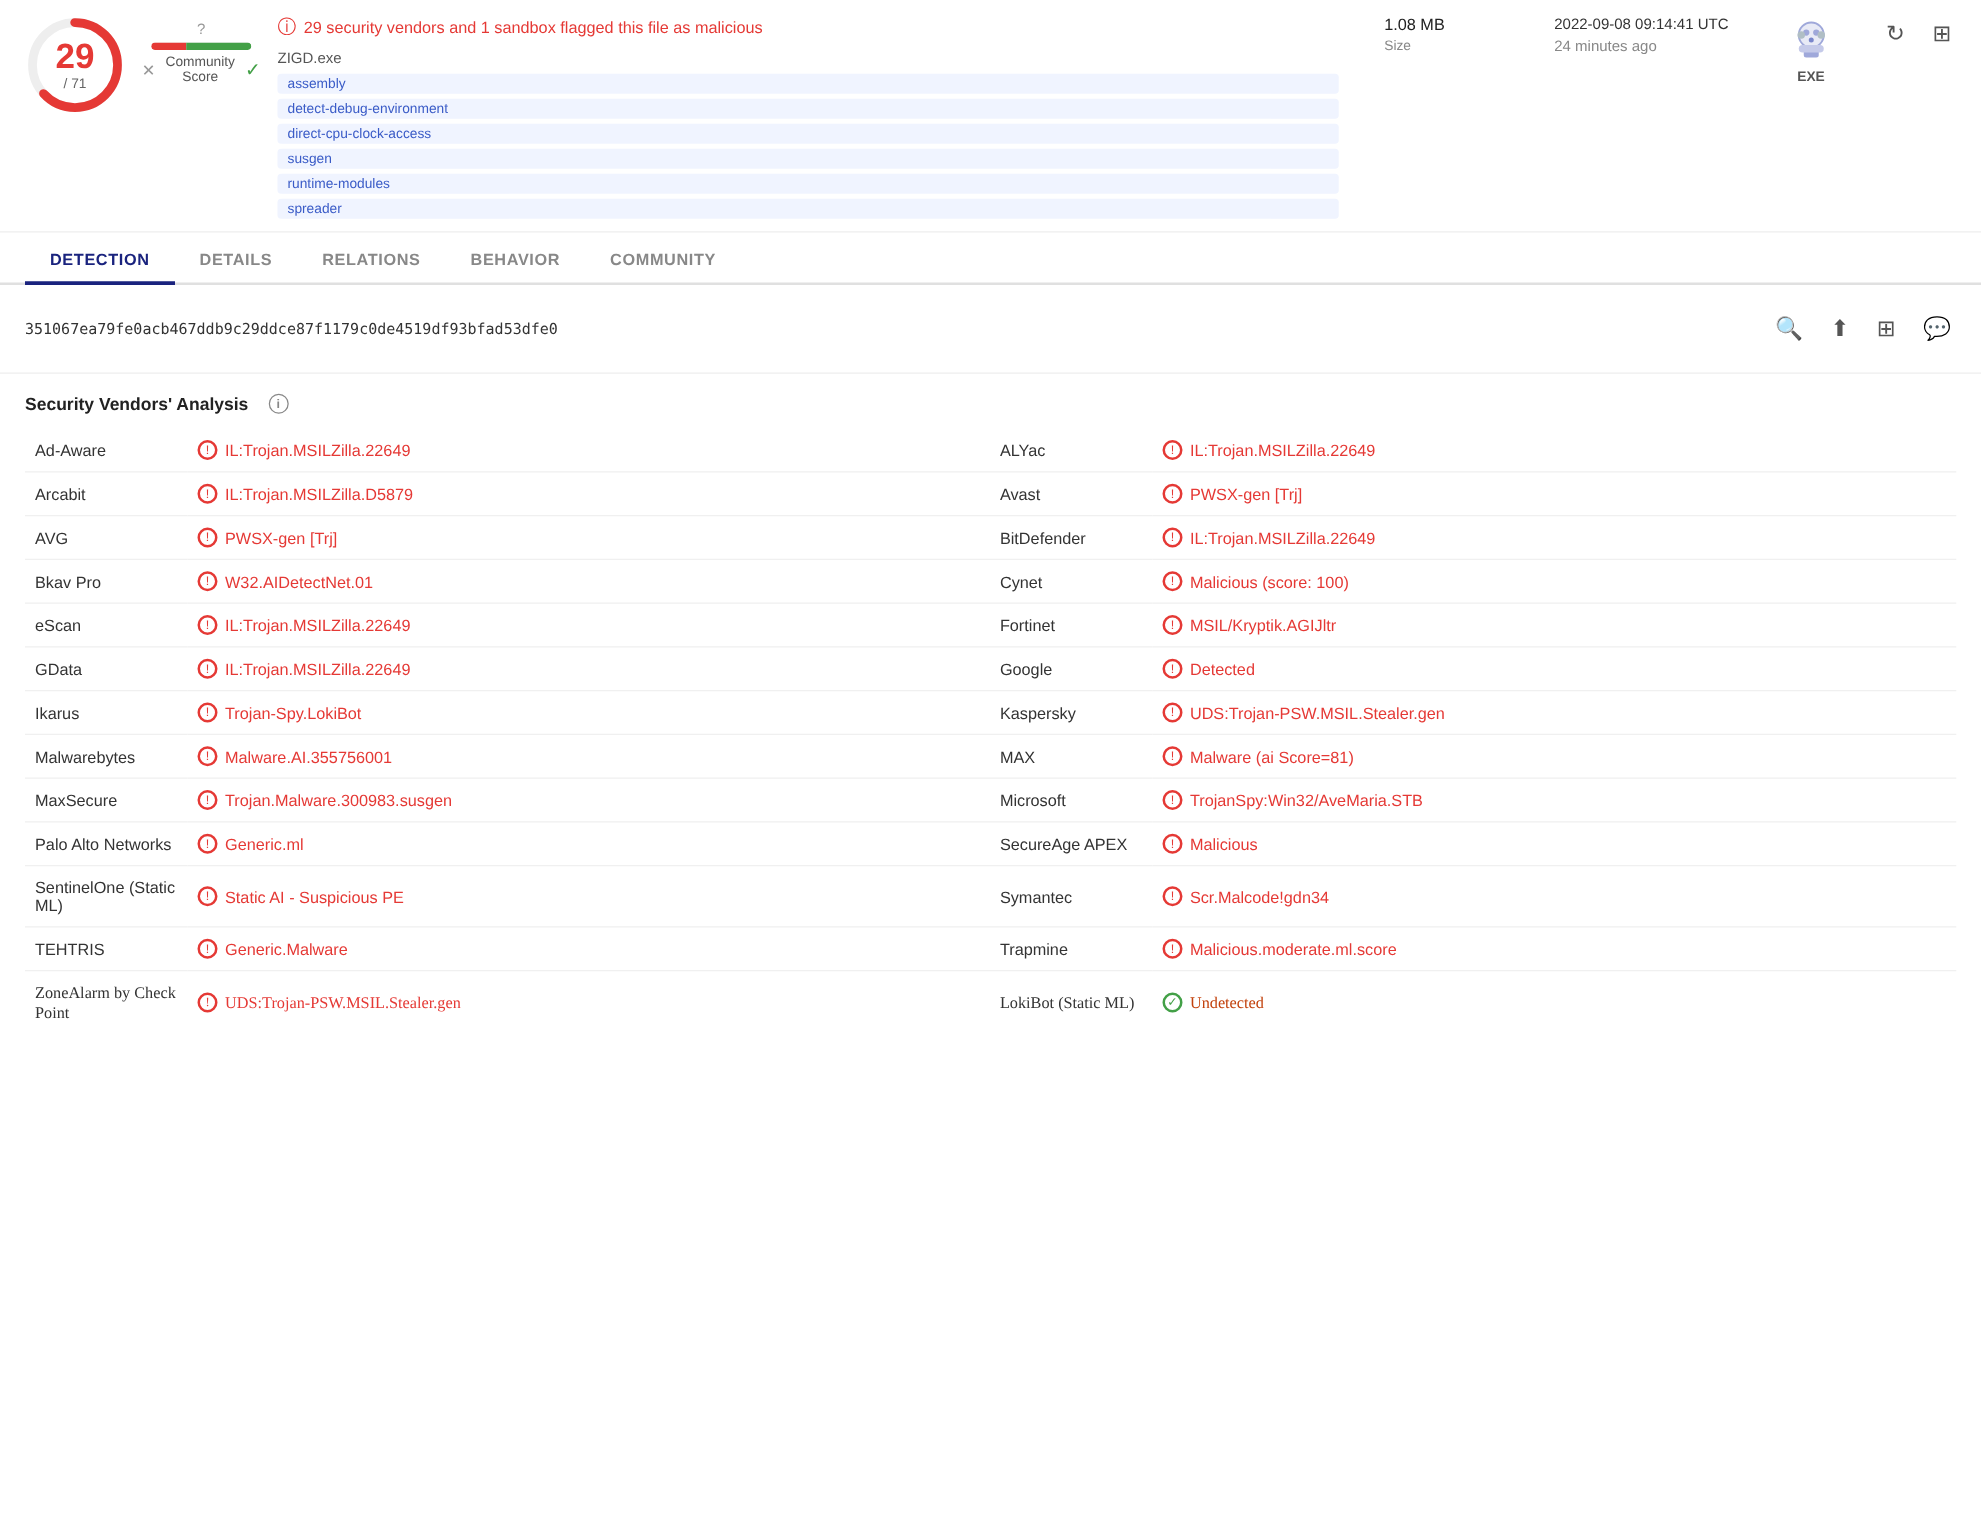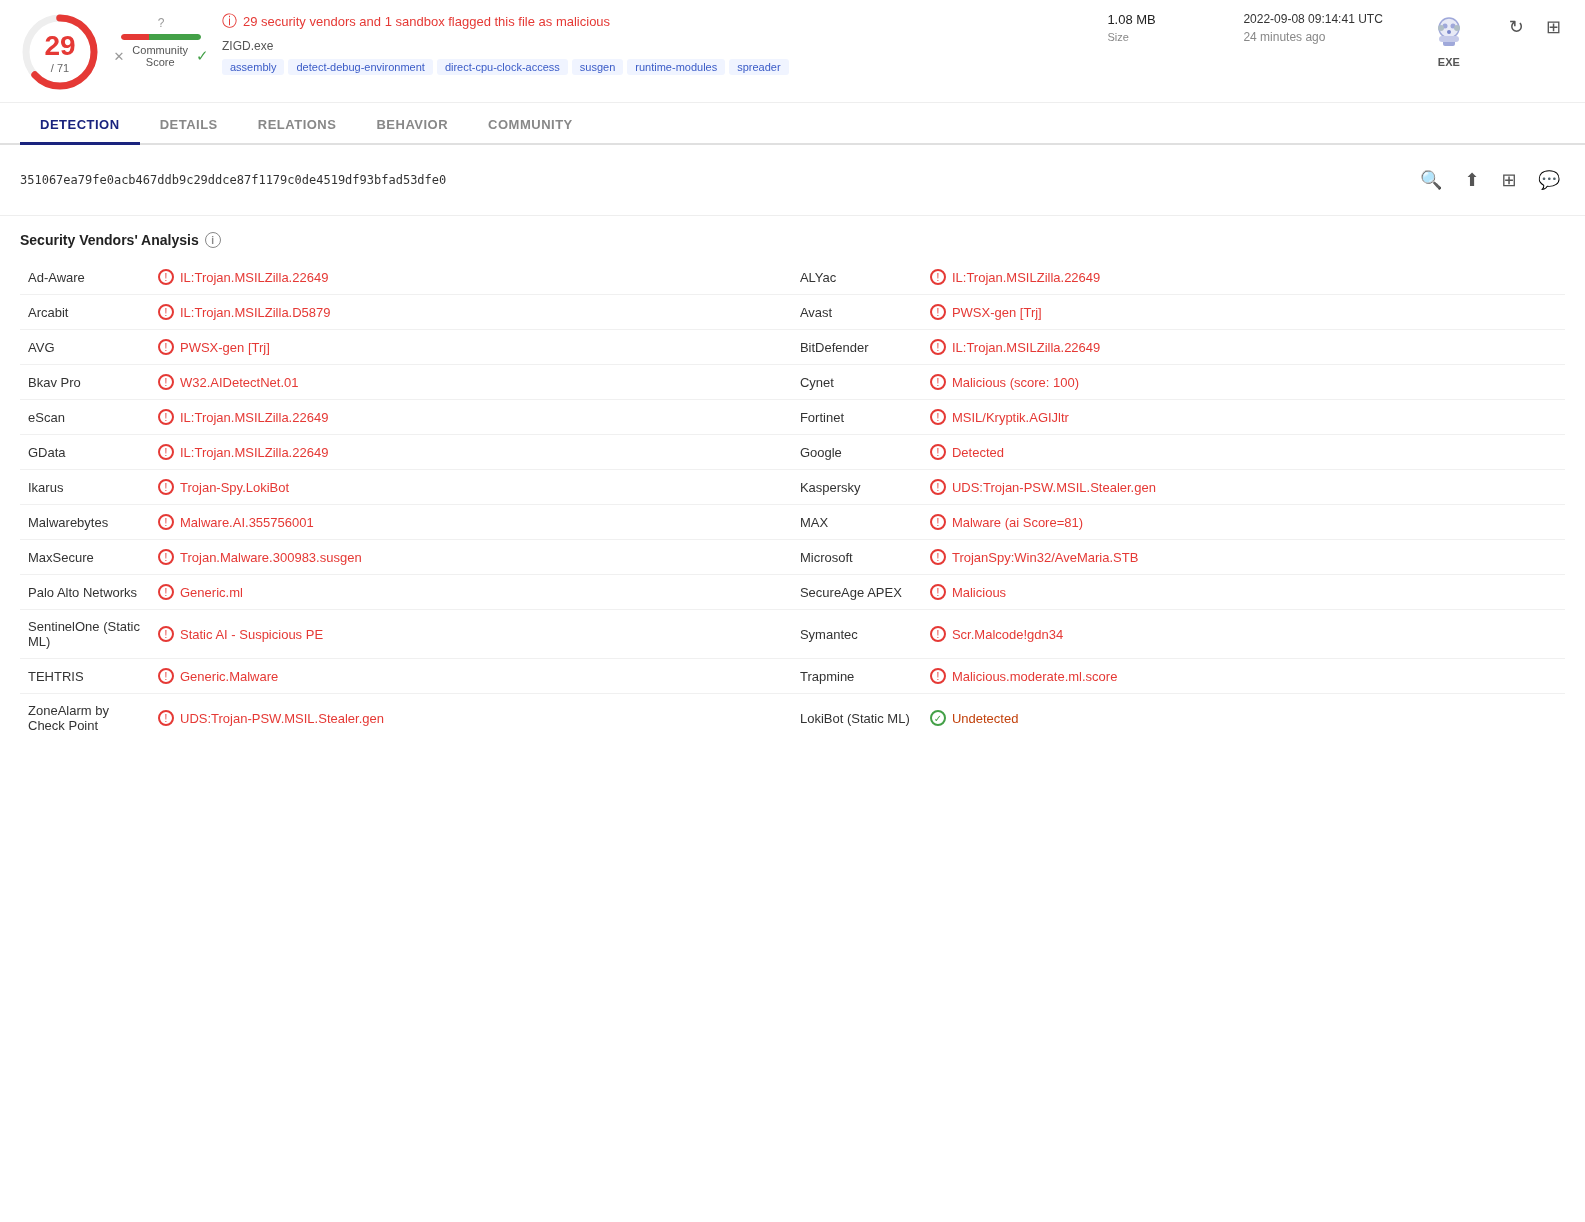--- a/index.html
+++ b/index.html
@@ -91,20 +91,21 @@
     }
     .file-name {
       font-size: 12px;
       color: #555;
       margin-bottom: 6px;
     }
     .tags {
       display: flex;
       flex-wrap: wrap;
       gap: 4px;
+      flex-direction: column;
     }
     .tag {
       background: #f0f4ff;
       color: #3a5bc7;
       border-radius: 3px;
       padding: 2px 8px;
       font-size: 11px;
     }
     .file-meta {
       display: flex;
@@ -200,21 +201,21 @@
 
     
     .content { padding: 16px 20px; }
     .section-title {
       font-size: 14px;
       font-weight: 700;
       color: #222;
       margin-bottom: 12px;
       display: flex;
       align-items: flex-start;
-      gap: 6px;
+      gap: 16px;
     }
     .info-icon {
       width: 16px; height: 16px;
       border: 1.5px solid #888;
       border-radius: 50%;
       display: inline-flex;
       align-items: center;
       justify-content: center;
       font-size: 10px;
       color: #888;
@@ -223,21 +224,21 @@
     }
 
     
     .vendors-table {
       width: 100%;
       border-collapse: collapse;
     }
     .vendors-table tr {
       border-bottom: 1px solid #f0f0f0;
     }
-    .vendors-table tr:last-child { border-bottom: none; }
+    .vendors-table tr:last-child { border-bottom: none; font-family: Liberation Serif, serif; }
     .vendor-row td {
       padding: 9px 8px;
       vertical-align: middle;
     }
     .vendor-name {
       font-size: 13px;
       color: #333;
       width: 160px;
       min-width: 130px;
     }

